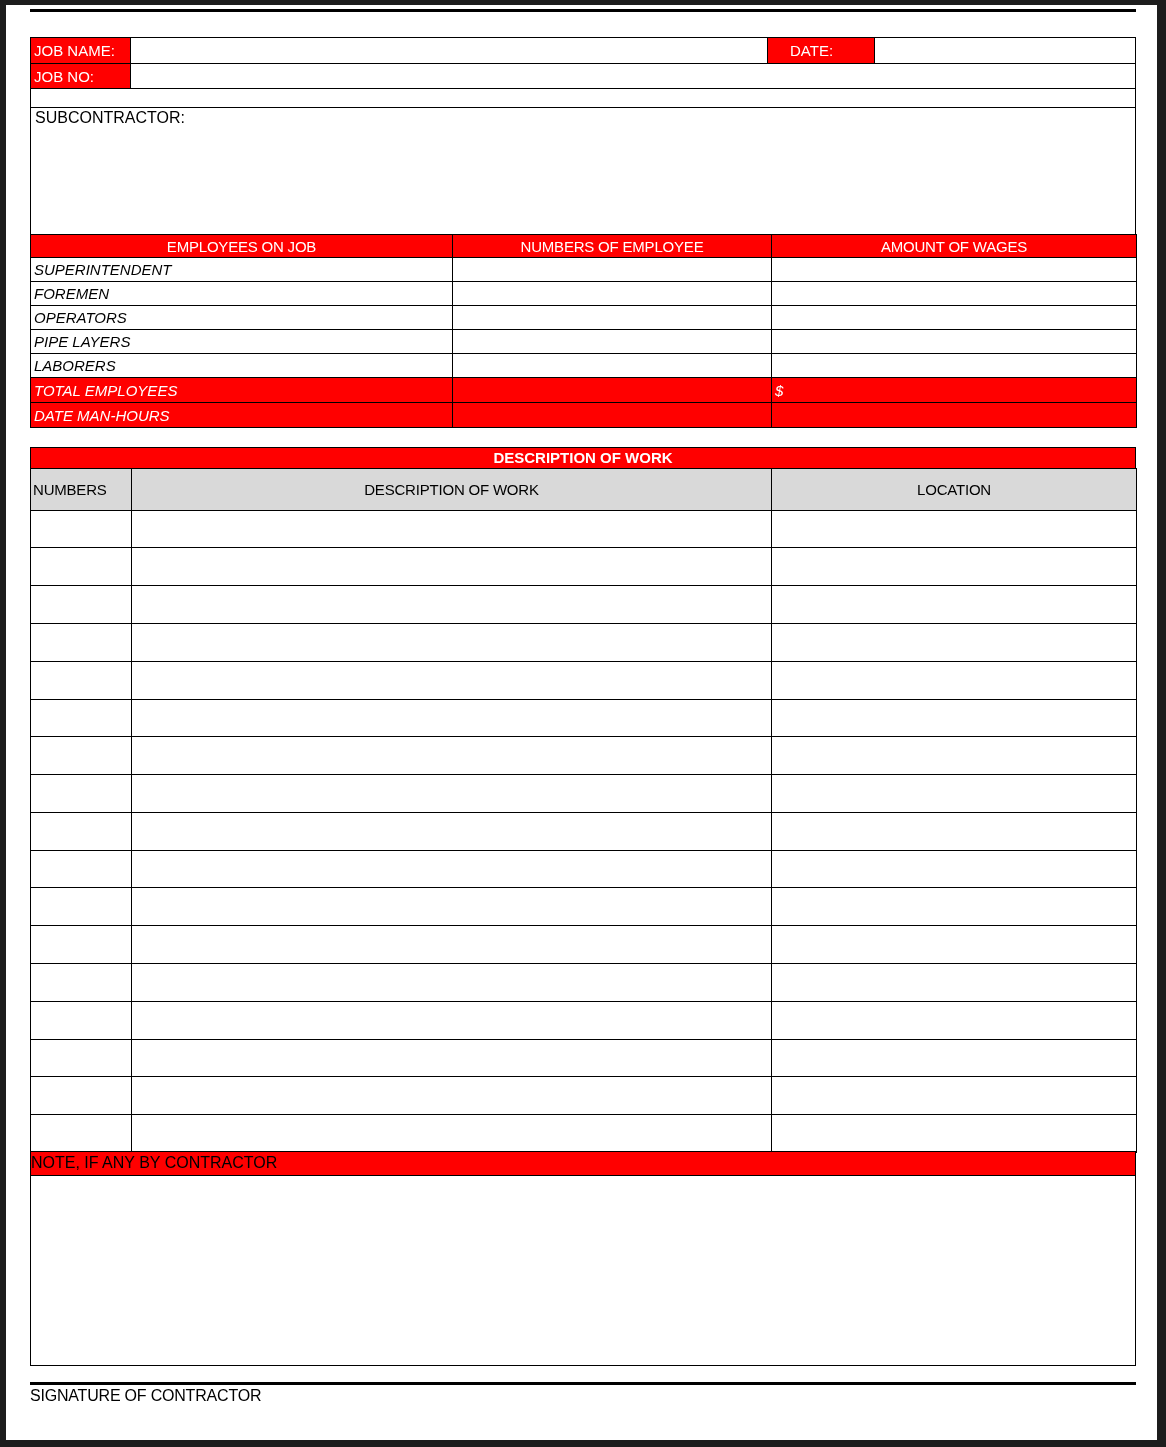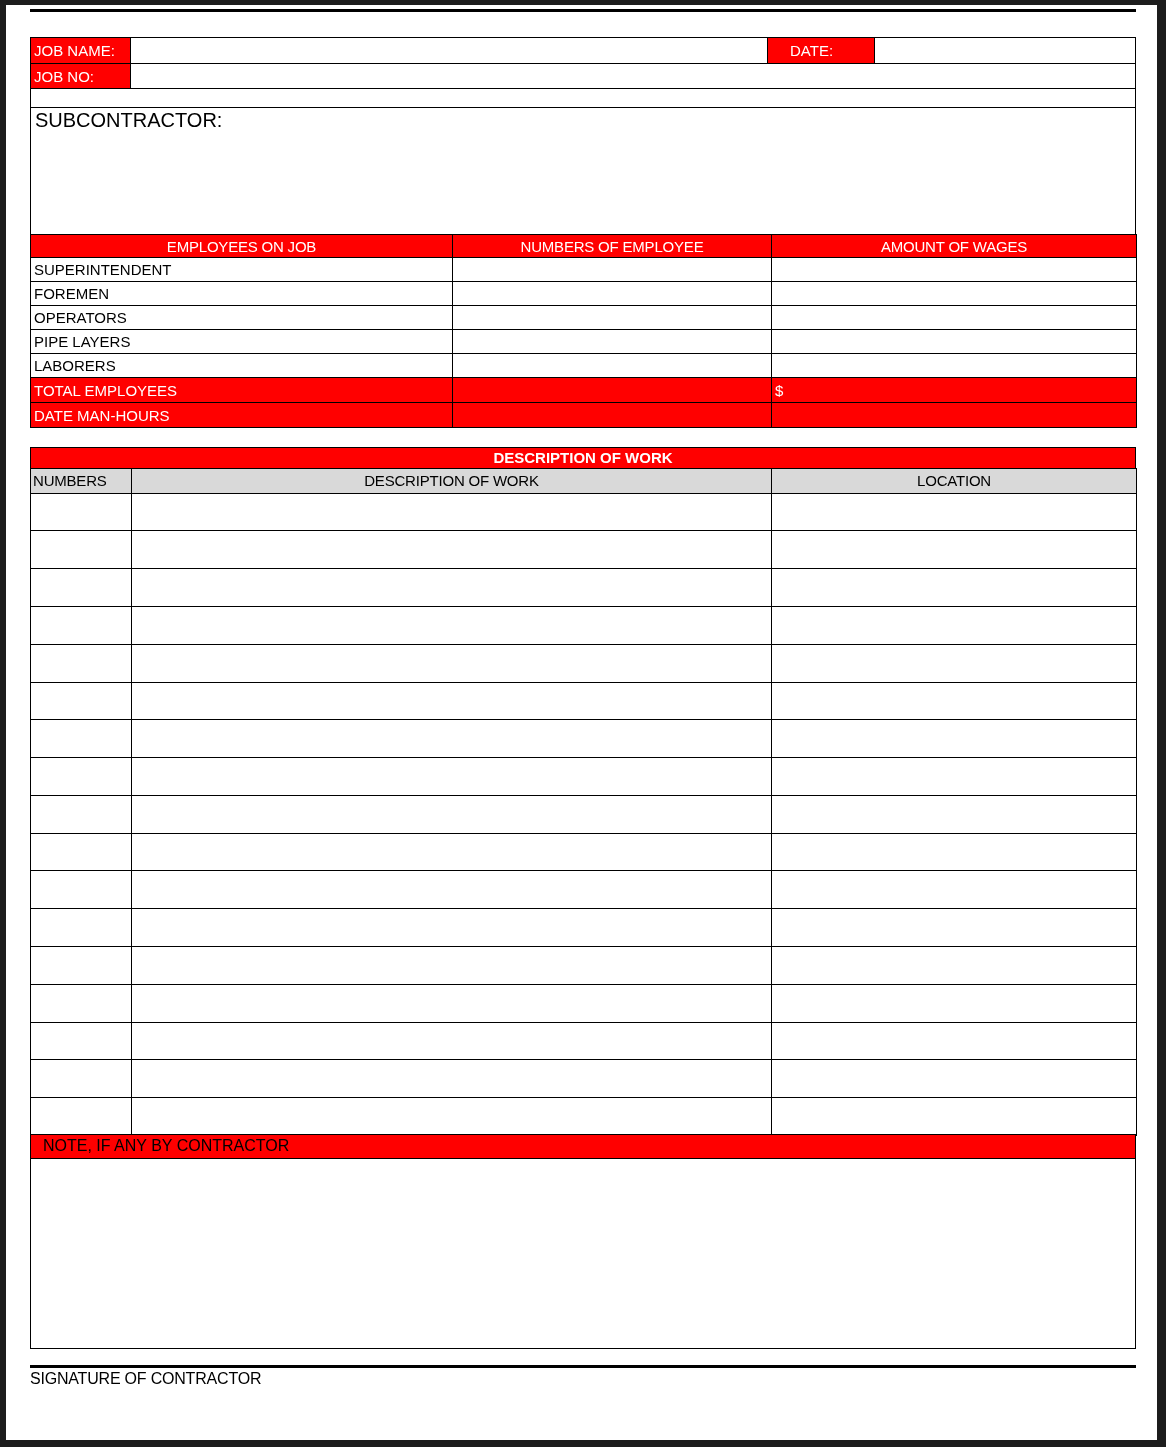--- a/index.html
+++ b/index.html
@@ -36,51 +36,51 @@
   .job-table .r1 td{height:26px;}
   .job-table .r2 td{height:25px;margin-top:27px;}
   .job-table .r3 td{height:19px;}
 
   .redcell{background:var(--accent-red);color:#ffffff;}
   .lblcell{text-align:left;}
 
   .sub-box{
     border:1.9px solid var(--border-black);
     height:129px;margin-top:-1px;
-    font-size:20px;padding:1px 4px;box-sizing:border-box;
+    font-size:16px;padding:1px 4px;box-sizing:border-box;
   }
 
   .emp-table{margin-top:-1.9px;}
   .emp-table th,.emp-table td{border:1.6px solid var(--border-black);}
   .emp-table th{
     background:var(--accent-red);color:#fff;font-weight:normal;
     text-align:center;height:23px;letter-spacing:-0.2px;
   }
-  .emp-table td{height:24px;}
+  .emp-table td{height:24px;font-style:italic;}
   .emp-table .total td{background:var(--accent-red);color:#fff;height:25px;}
 
   .gap{height:19px;}
 
   .work-title{
     height:22px;background:var(--accent-red);color:#fff;
     border:1.6px solid var(--border-black);box-sizing:border-box;
     text-align:center;font-weight:bold;font-size:15px;line-height:19px;
   }
   .work-table{margin-top:-1.6px;}
   .work-table th{
-    background:var(--header-gray);height:25px;font-weight:normal;
+    background:var(--header-gray);height:42px;font-weight:normal;
     border:1.6px solid var(--border-black);text-align:center;letter-spacing:-0.2px;
   }
   .work-table th.first{text-align:left;padding-left:2px;}
   .work-table td{height:37.8px;border:1.6px solid var(--border-black);}
 
   .note-bar{
     margin-top:-1.6px;height:25px;background:var(--accent-red);
     border:1.6px solid var(--border-black);box-sizing:border-box;
-    color:#000;font-size:16px;line-height:22px;padding-left:12px;
+    color:#000;font-size:16px;line-height:22px;padding-left:0;
   }
   .note-box{
     border:1.9px solid var(--border-black);border-top:none;
     height:190px;box-sizing:border-box;
   }
 
   .sig-line{height:3px;background:var(--border-black);margin-top:16px;}
   .sig-label{text-align:left;font-size:16px;margin-top:2px;letter-spacing:-0.2px;}
 
   

